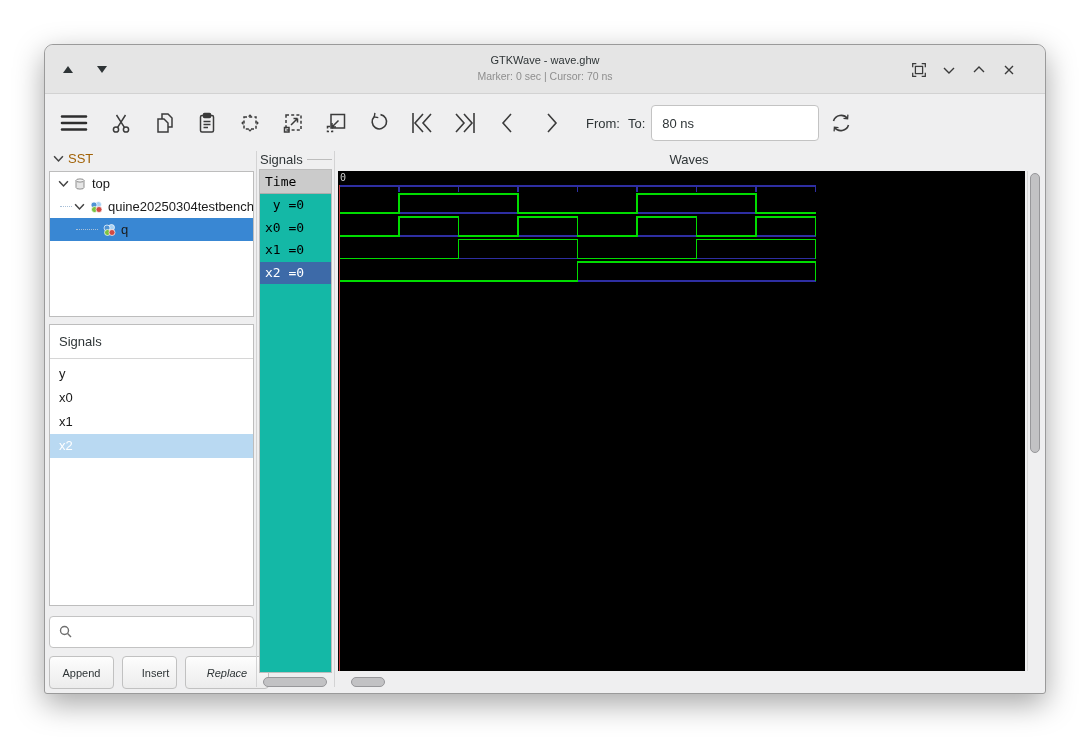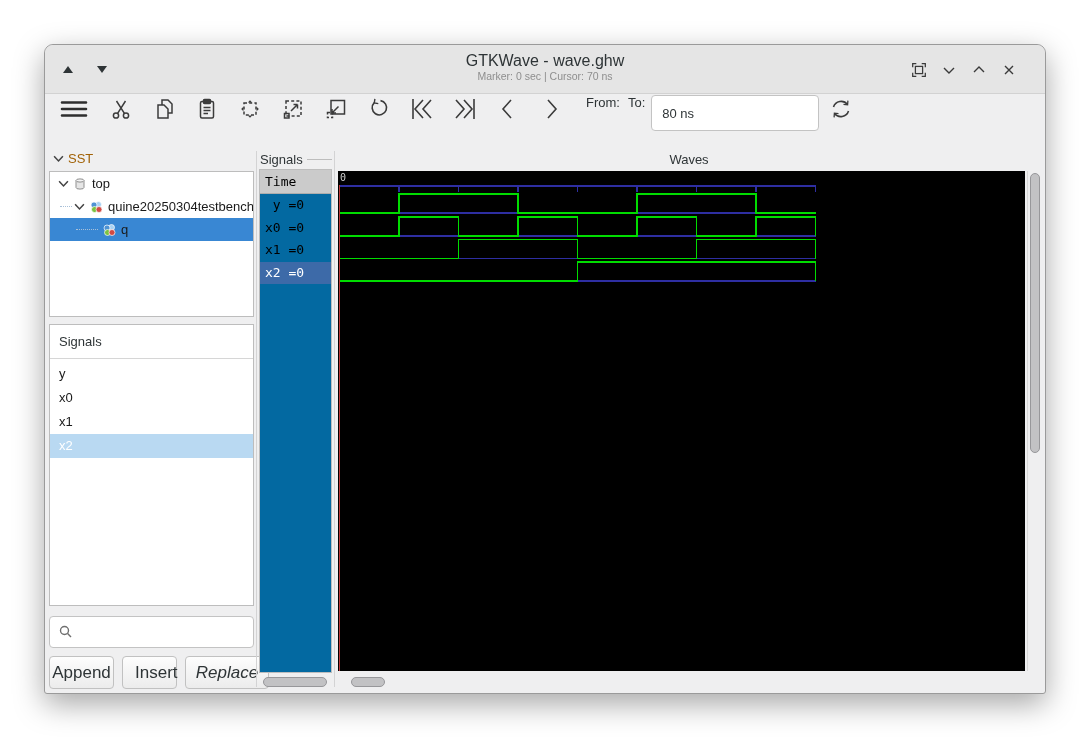--- a/index.html
+++ b/index.html
@@ -10,31 +10,31 @@
   #window {
     position:absolute; left:44px; top:44px; width:1002px; height:650px;
     background:#efeff0; border:1px solid #9a9a9a; border-radius:9px 9px 3px 3px;
     box-shadow:0 10px 30px rgba(0,0,0,.35); overflow:hidden;
   }
   #titlebar {
     position:absolute; left:0; top:0; width:100%; height:49px;
     background:#e5e5e5; border-bottom:1px solid #d2d2d2; border-radius:8px 8px 0 0;
   }
   .tb-center { position:absolute; left:0; right:0; top:7px; text-align:center; }
-  .tb-title { font-size:16px; color:#2e3436; line-height:17px; }
+  .tb-title { font-size:11px; color:#2e3436; line-height:17px; }
   .tb-sub { font-size:10.5px; color:#8e8e8e; line-height:14px; }
   .tri { position:absolute; top:21px; width:0; height:0; }
   .tri-up { left:18px; border-left:5px solid transparent; border-right:5px solid transparent; border-bottom:7px solid #2e3436; }
   .tri-down { left:52px; border-left:5px solid transparent; border-right:5px solid transparent; border-top:7px solid #2e3436; }
   .chrome-btn { position:absolute; top:13px; width:24px; height:24px; display:flex; align-items:center; justify-content:center; cursor:default; }
 
   
   #toolbar {
     position:absolute; left:0; top:50px; width:100%; height:56px;
-    display:flex; padding:0 12px; background:#efeff0;
+    display:flex; align-items:center; padding:0 12px; background:#efeff0;
   }
   .tool-btn { width:24px; height:28px; margin-right:19px; display:flex; align-items:center; justify-content:center; flex:0 0 auto; }
   .tool-btn.menu { width:34px; margin-right:18px; }
   .tool-label { font-size:13px; color:#2e3436; margin:0 6px 0 2px; flex:0 0 auto; }
   .tool-input {
     height:36px; background:#ffffff; border:1px solid #c3c3c3; border-radius:4px;
     font-size:13px; color:#2e3436; padding:0 10px; font-family:"Liberation Sans", sans-serif;
   }
   #from-input { width:170px; margin-right:10px; }
   #to-input { width:168px; }
@@ -61,36 +61,36 @@
   .sig-item { height:24px; line-height:24px; padding-left:9px; font-size:13px; color:#1a1a1a; }
   .sig-item.selected { background:var(--selection_dim); color:#ffffff; }
 
   #search-box {
     position:absolute; left:4px; top:571px; width:205px; height:32px;
     background:#ffffff; border:1px solid #c3c3c3; border-radius:4px;
     display:flex; align-items:center; padding-left:8px;
   }
   .action-btn {
     position:absolute; top:611px; height:33px; background:linear-gradient(#fdfdfd,#ececec);
-    border:1px solid #c1c1c1; border-radius:4px; font-size:17px; color:#2e3436;
+    border:1px solid #c1c1c1; border-radius:4px; font-size:11px; color:#2e3436;
     font-family:"Liberation Sans", sans-serif; text-align:center;
   }
   #btn-append { left:4px; width:65px; }
   #btn-insert { left:77px; width:55px;padding-left:12px; }
   #btn-replace { left:140px; width:84px;font-style:italic; }
 
   
   .vsplit { position:absolute; top:106px; bottom:6px; width:1px; background:#d3d3d4; }
 
   
   .frame-label { position:absolute; top:107px; font-size:13px; color:#2e3436; display:flex; align-items:center; white-space:nowrap; }
   .frame-line { display:inline-block; height:1px; background:#bdbdbd; margin-left:4px; }
   #values-box {
     position:absolute; left:214px; top:124px; width:73px; height:504px;
-    background:#0369a1; border:1px solid #bdbdbd; overflow:hidden;
+    background:#14b8a6; border:1px solid #bdbdbd; overflow:hidden;
     font-family:"DejaVu Sans Mono", monospace; font-size:13px;
   }
   .time-header { height:24px; line-height:24px; background:#cbcbcb; border-bottom:1px solid #adadad; padding-left:5px; color:#000000; }
   .val-row { height:22.5px; line-height:22.5px; padding-left:5px; color:#000000; display:flex; }
   .val-row .nm { display:inline-block; width:2ch; text-align:right; white-space:pre; }
   .val-row .eq { display:inline-block; margin-left:1ch; white-space:pre; }
   .val-row.selected { background:var(--selection_values); color:#ffffff; }
 
   
   #wave-black { position:absolute; left:293px; top:126px; width:687px; height:500px; background:#000000; }

